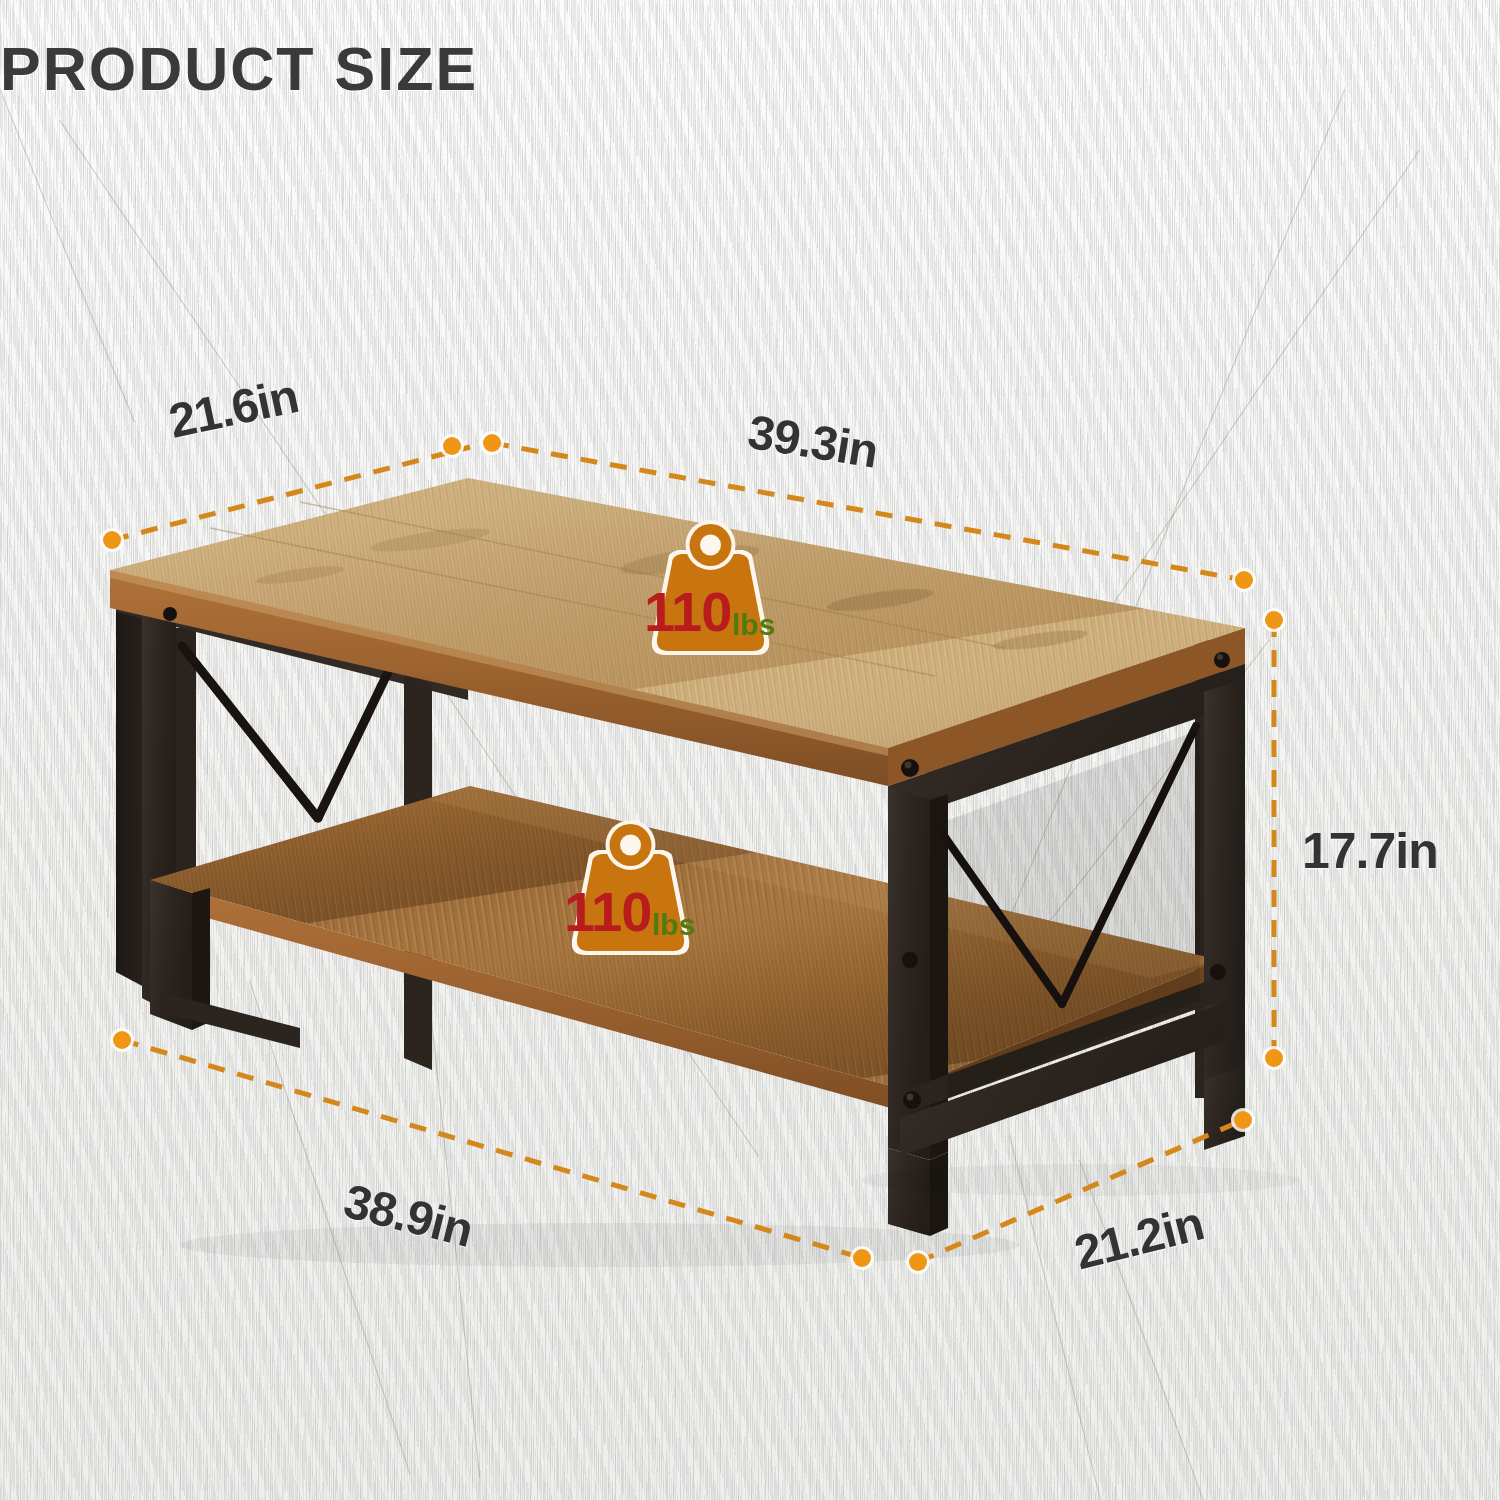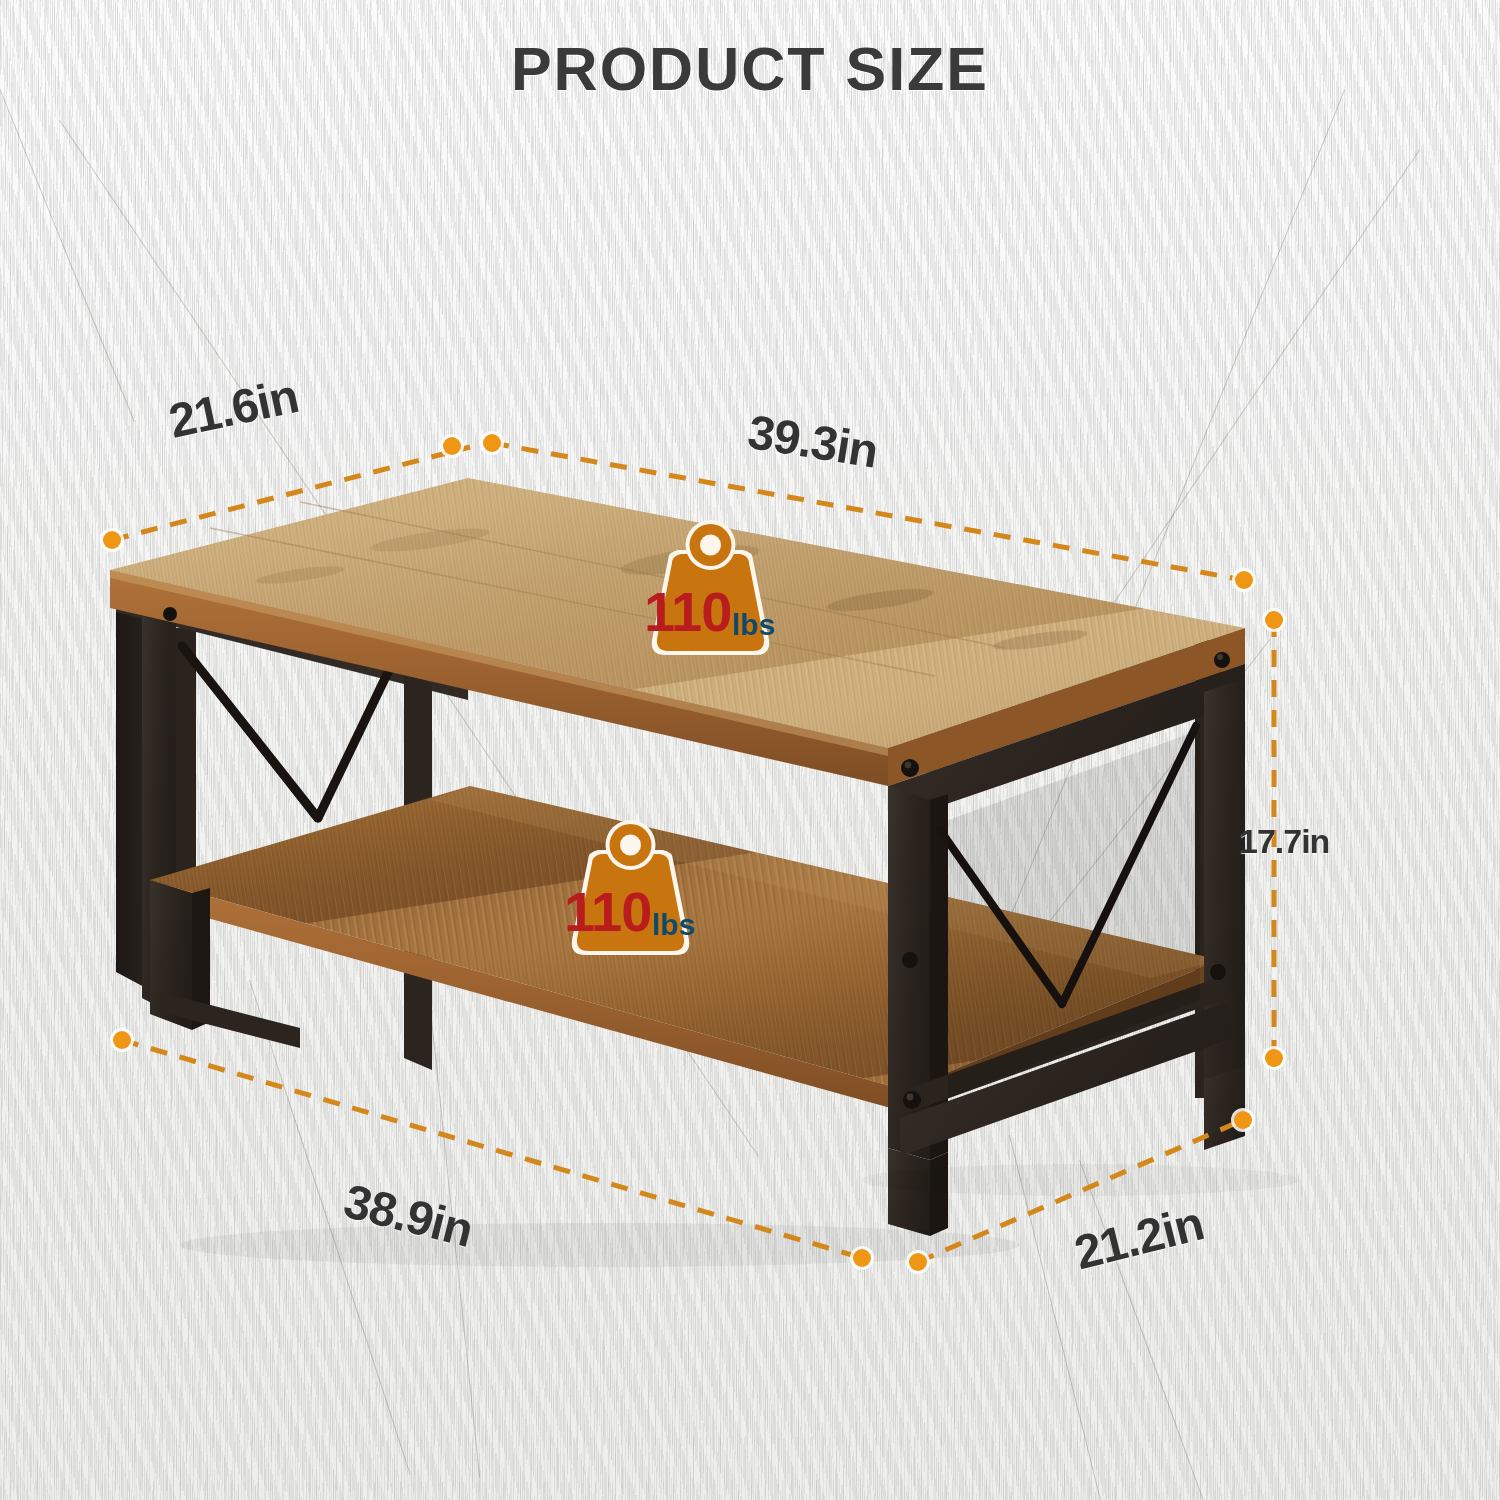--- a/index.html
+++ b/index.html
@@ -30,21 +30,21 @@
     position:absolute;inset:0;
     background-image:
       repeating-linear-gradient(90deg, rgba(130,130,130,.07) 0 1px, transparent 1px 9px),
       repeating-linear-gradient(0deg, rgba(255,255,255,.5) 0 2px, transparent 2px 5px);
     mix-blend-mode:multiply;opacity:.55;
   }
   .crease{position:absolute;background:rgba(120,110,95,.34);transform-origin:0 0;height:1px;}
 
   
   .title{
-    position:absolute;left:0;right:0;top:34px;text-align:center;
+    position:absolute;left:0;right:0;top:34px;
     font-size:61px;font-weight:bold;letter-spacing:2px;color:#3a3a3a;
     font-family:"Liberation Sans","DejaVu Sans",sans-serif;
     text-shadow:0 1px 0 rgba(255,255,255,.8);
   }
 
   
   .dimlayer{position:absolute;left:0;top:0;width:1500px;height:1500px;pointer-events:none;}
 
   
   .dlabel{
@@ -54,21 +54,21 @@
     letter-spacing:-1px;
   }
 
   
   .badge{position:absolute;}
   .badge .num{
     position:absolute;color:#b91c1c;font-weight:bold;white-space:nowrap;
     font-family:"Liberation Sans","DejaVu Sans",sans-serif;line-height:1;
   }
   .badge .unit{
-    position:absolute;color:#0c4a6e;font-weight:bold;white-space:nowrap;
+    position:absolute;color:#4d7c0f;font-weight:bold;white-space:nowrap;
     font-family:"Liberation Sans","DejaVu Sans",sans-serif;line-height:1;
   }
 </style>
 </head>
 <body>
 
 <div id="stage">
 
   <div class="wall"></div>
   <div class="wall-speck"></div>
@@ -264,21 +264,21 @@
         <circle cx="918" cy="1262" r="9"></circle>
           <circle cx="1243" cy="1120" r="9"></circle>
       </g>
     </g>
   </svg>
 
   <div class="dlabel" style="left:164px;top:395px;font-size:48px;transform:rotate(-12deg);transform-origin:left top;">21.6in</div>
 
   <div class="dlabel" style="left:753px;top:404px;font-size:48px;transform:rotate(9deg);transform-origin:left top;">39.3in</div>
 
-  <div class="dlabel" style="left:1239px;top:822px;font-size:34px;">17.7in</div>
+  <div class="dlabel" style="left:1302px;top:822px;font-size:50px;">17.7in</div>
 
   <div class="dlabel" style="left:352px;top:1173px;font-size:48px;transform:rotate(14deg);transform-origin:left top;">38.9in</div>
 
   <div class="dlabel" style="left:1069px;top:1227px;font-size:48px;transform:rotate(-14deg);transform-origin:left top;">21.2in</div>
 
   <div class="badge" style="left:628px;top:512px;width:165px;height:150px;">
     <svg width="165" height="150" viewBox="0 0 165 150">
       <g>
 
         <path d="M40 48 Q40 40 50 38 L115 38 Q125 40 125 48 L141 128 Q143 143 128 143 L37 143 Q22 143 24 128 Z" fill="#fdf6ec" transform="translate(0,0) scale(1.0)"></path>

